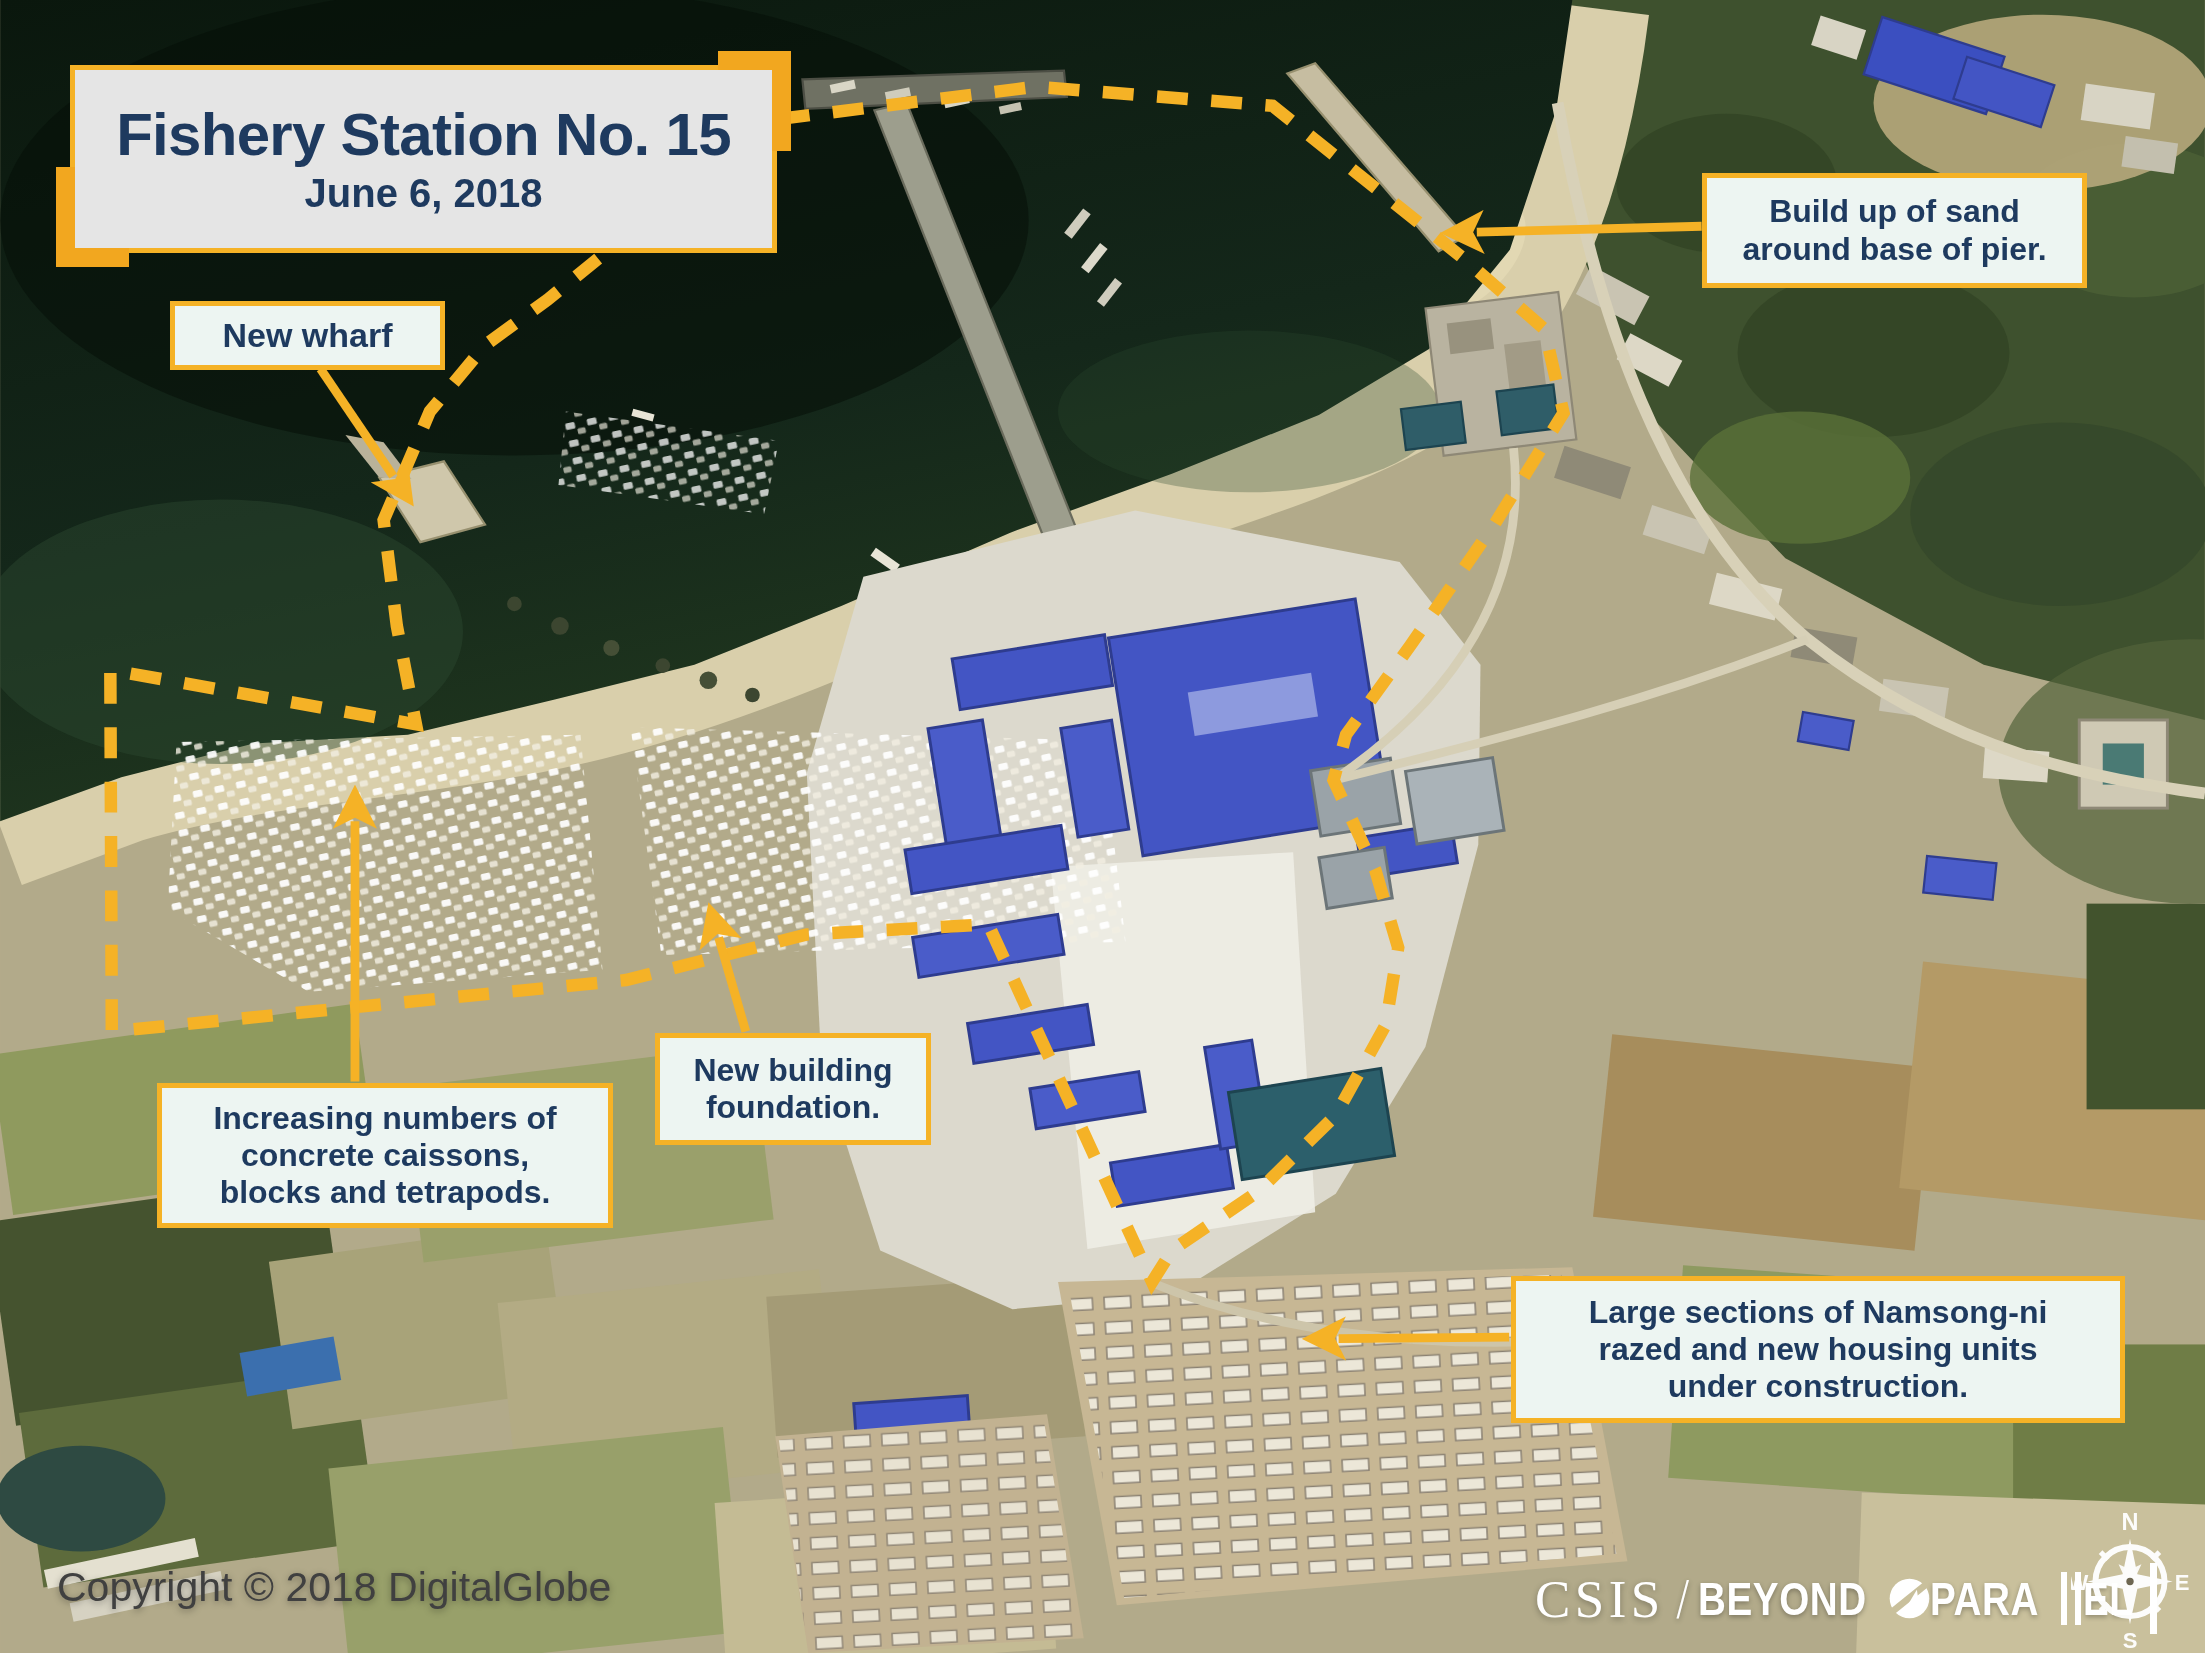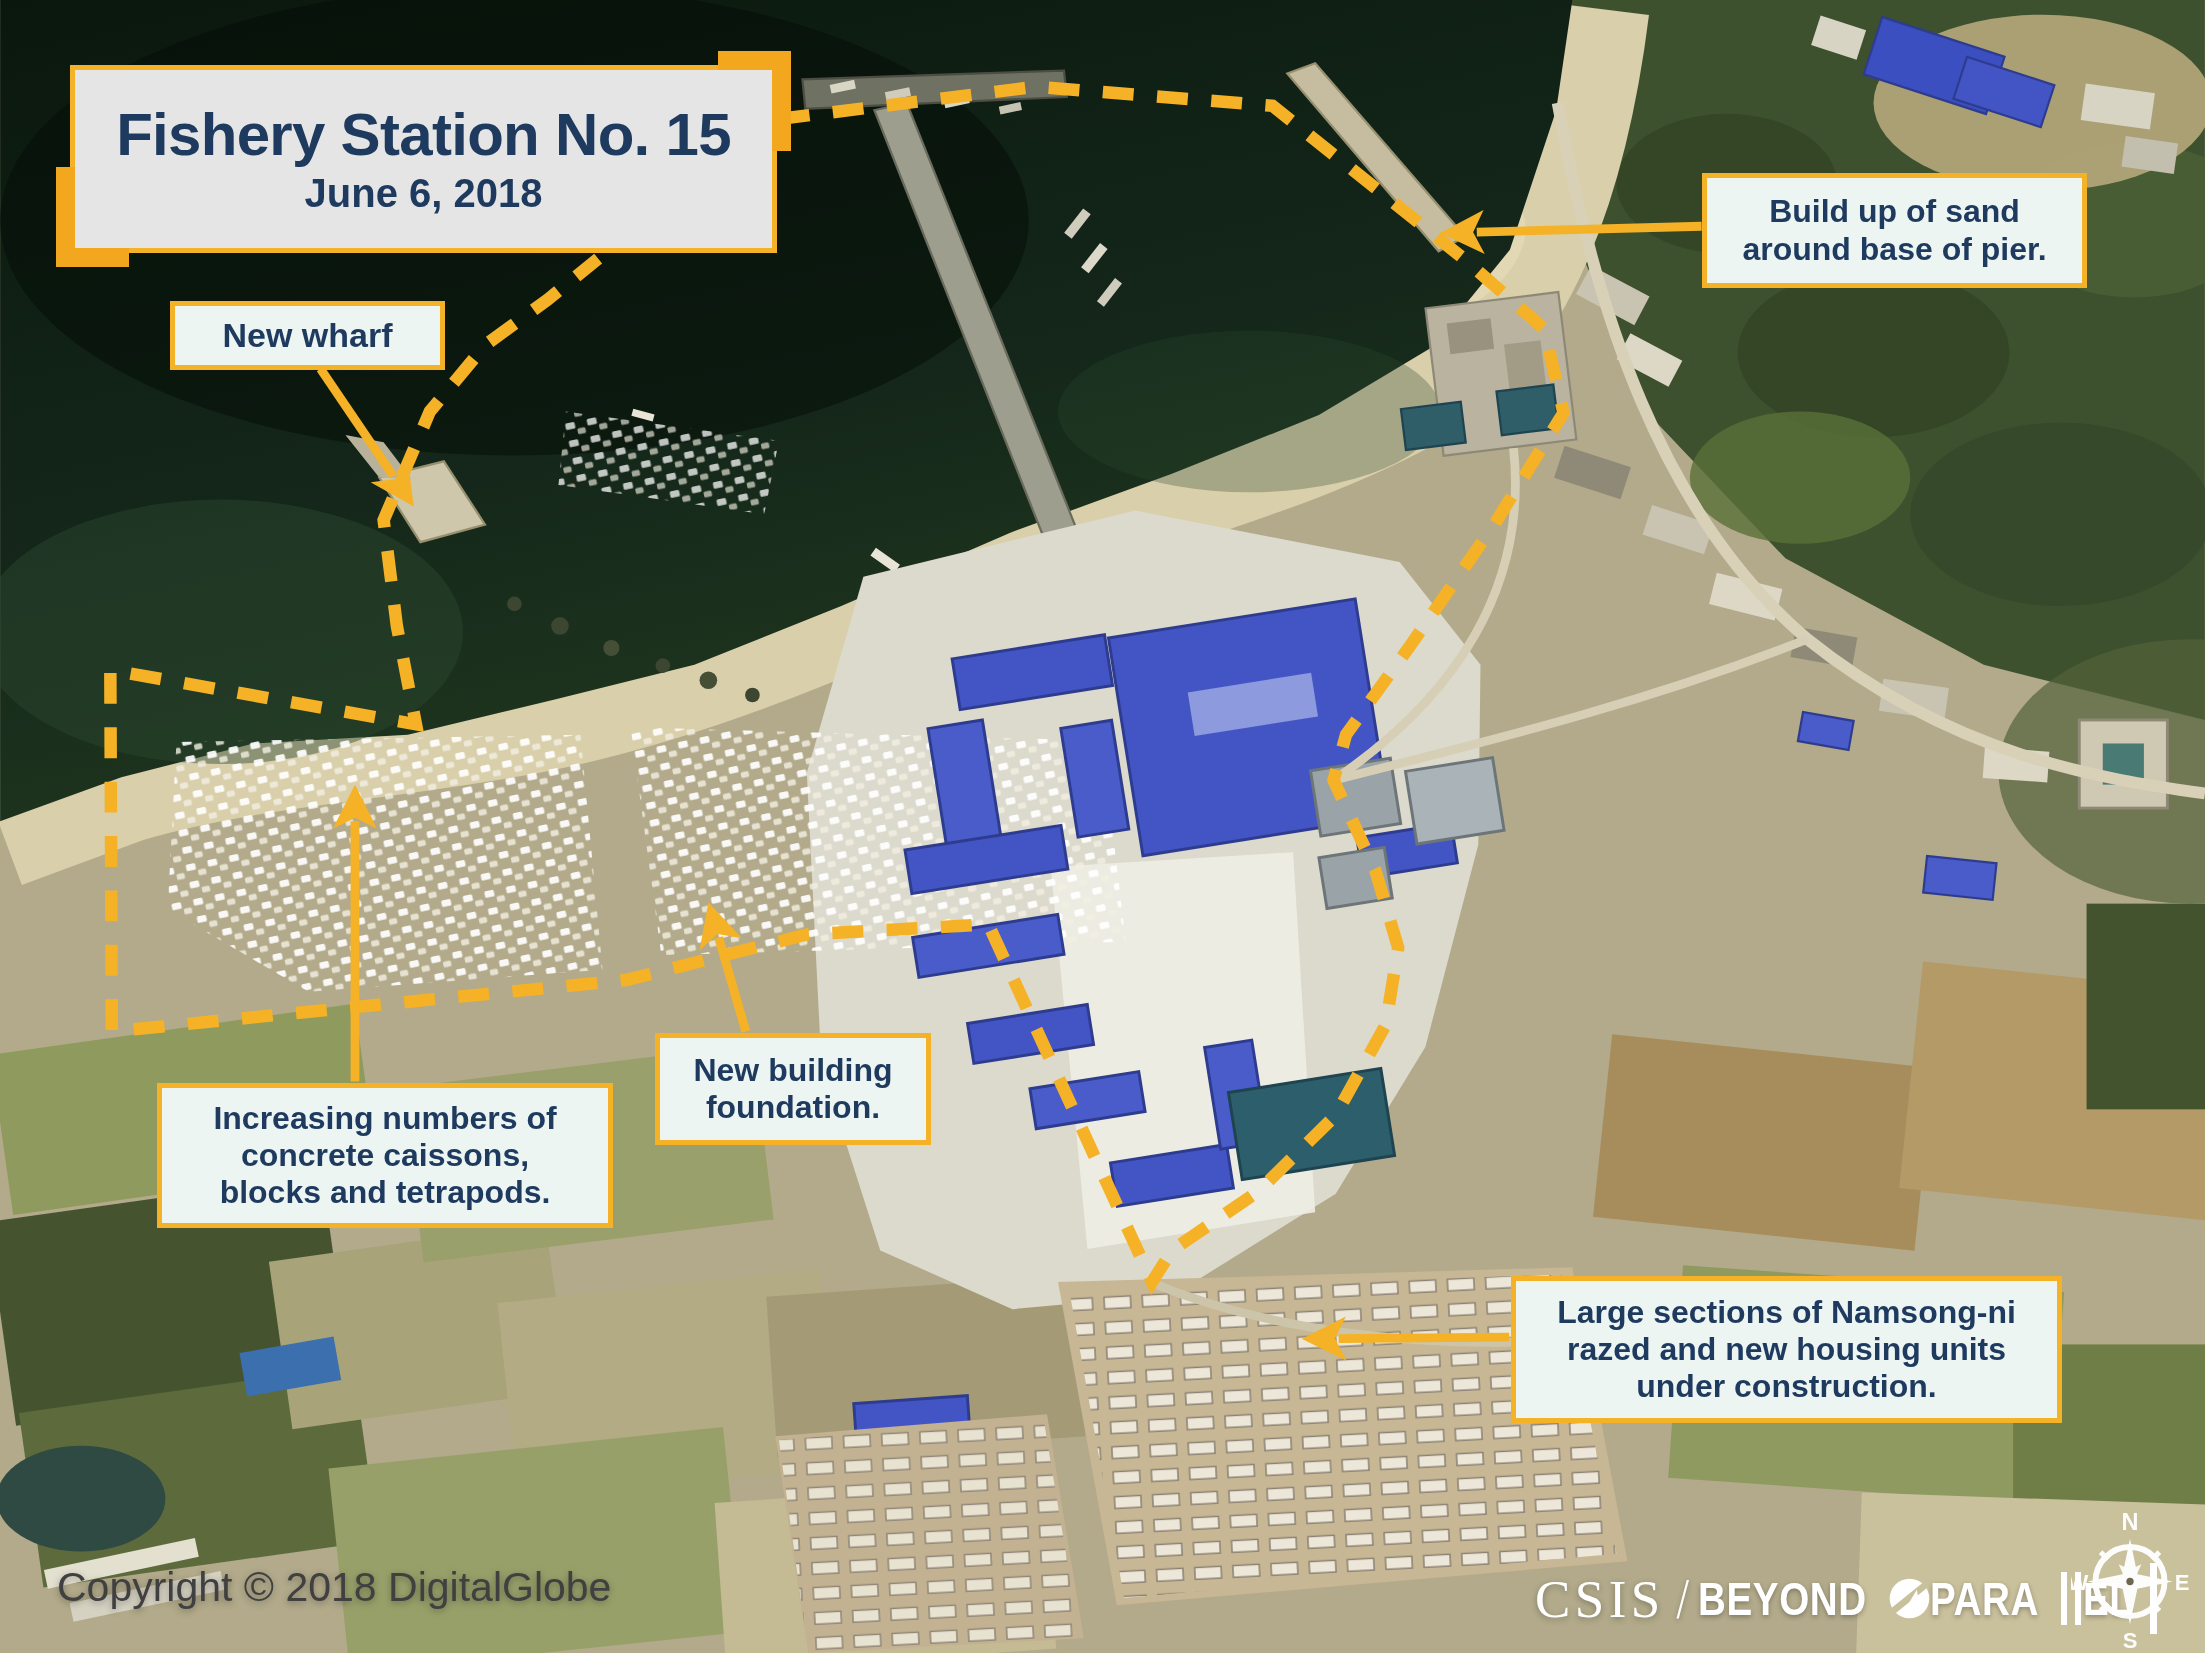--- a/index.html
+++ b/index.html
@@ -285,21 +285,21 @@
     <div class="line">Increasing numbers of</div>
     <div class="line">concrete caissons,</div>
     <div class="line">blocks and tetrapods.</div>
   </div>
 
   <div class="label-box" style="left:655px;top:1033px;width:276px;height:112px;">
     <div class="line">New building</div>
     <div class="line">foundation.</div>
   </div>
 
-  <div class="label-box" style="left:1511px;top:1276px;width:551px;height:147px;justify-content:center;">
+  <div class="label-box" style="left:1511px;top:1276px;width:614px;height:147px;justify-content:center;">
     <div class="line" style="font-size:32px;">Large sections of Namsong-ni</div>
     <div class="line" style="font-size:32px;">razed and new housing units</div>
     <div class="line" style="font-size:32px;">under construction.</div>
   </div>
 
   <div class="copyright">Copyright © 2018 DigitalGlobe</div>
 
   <div class="brand">
     <span class="csis">CSIS</span>
     <span class="slash">/</span>

